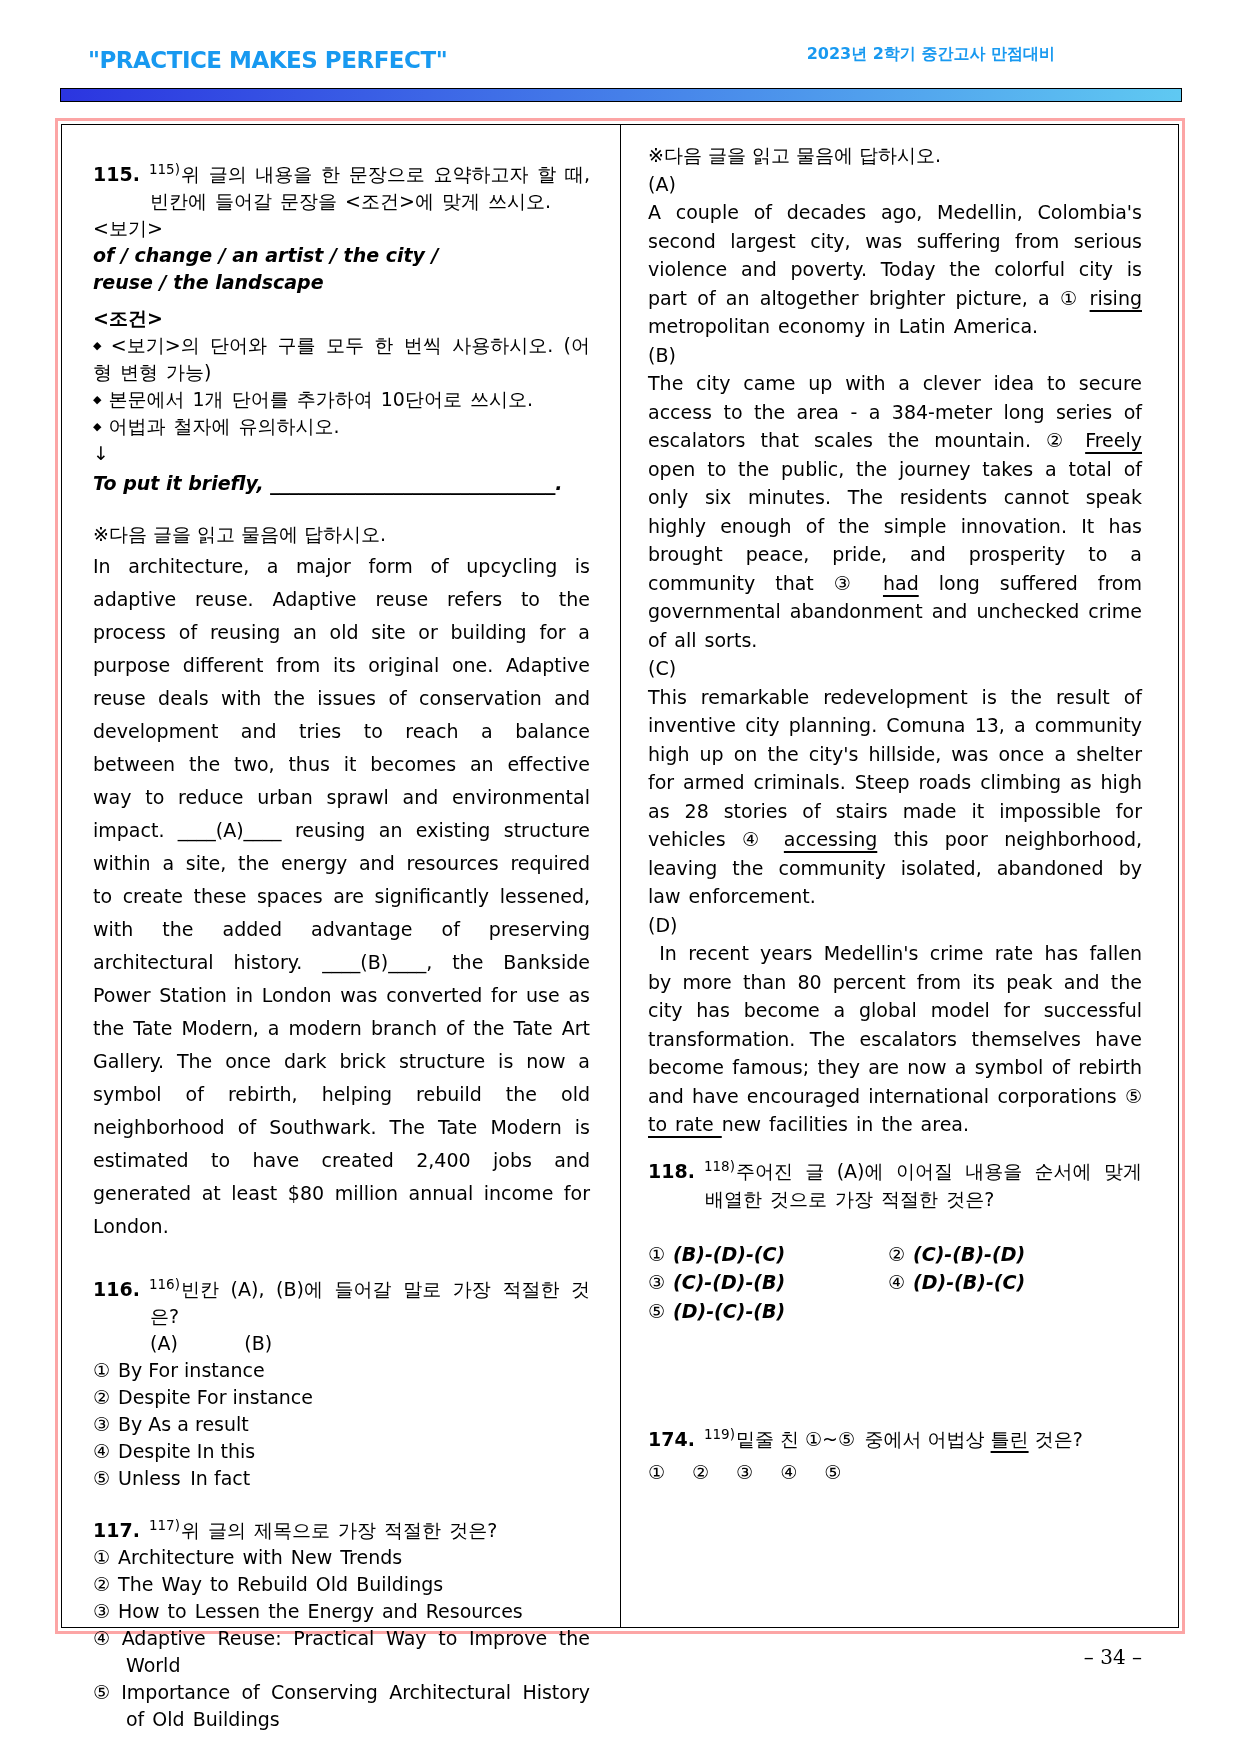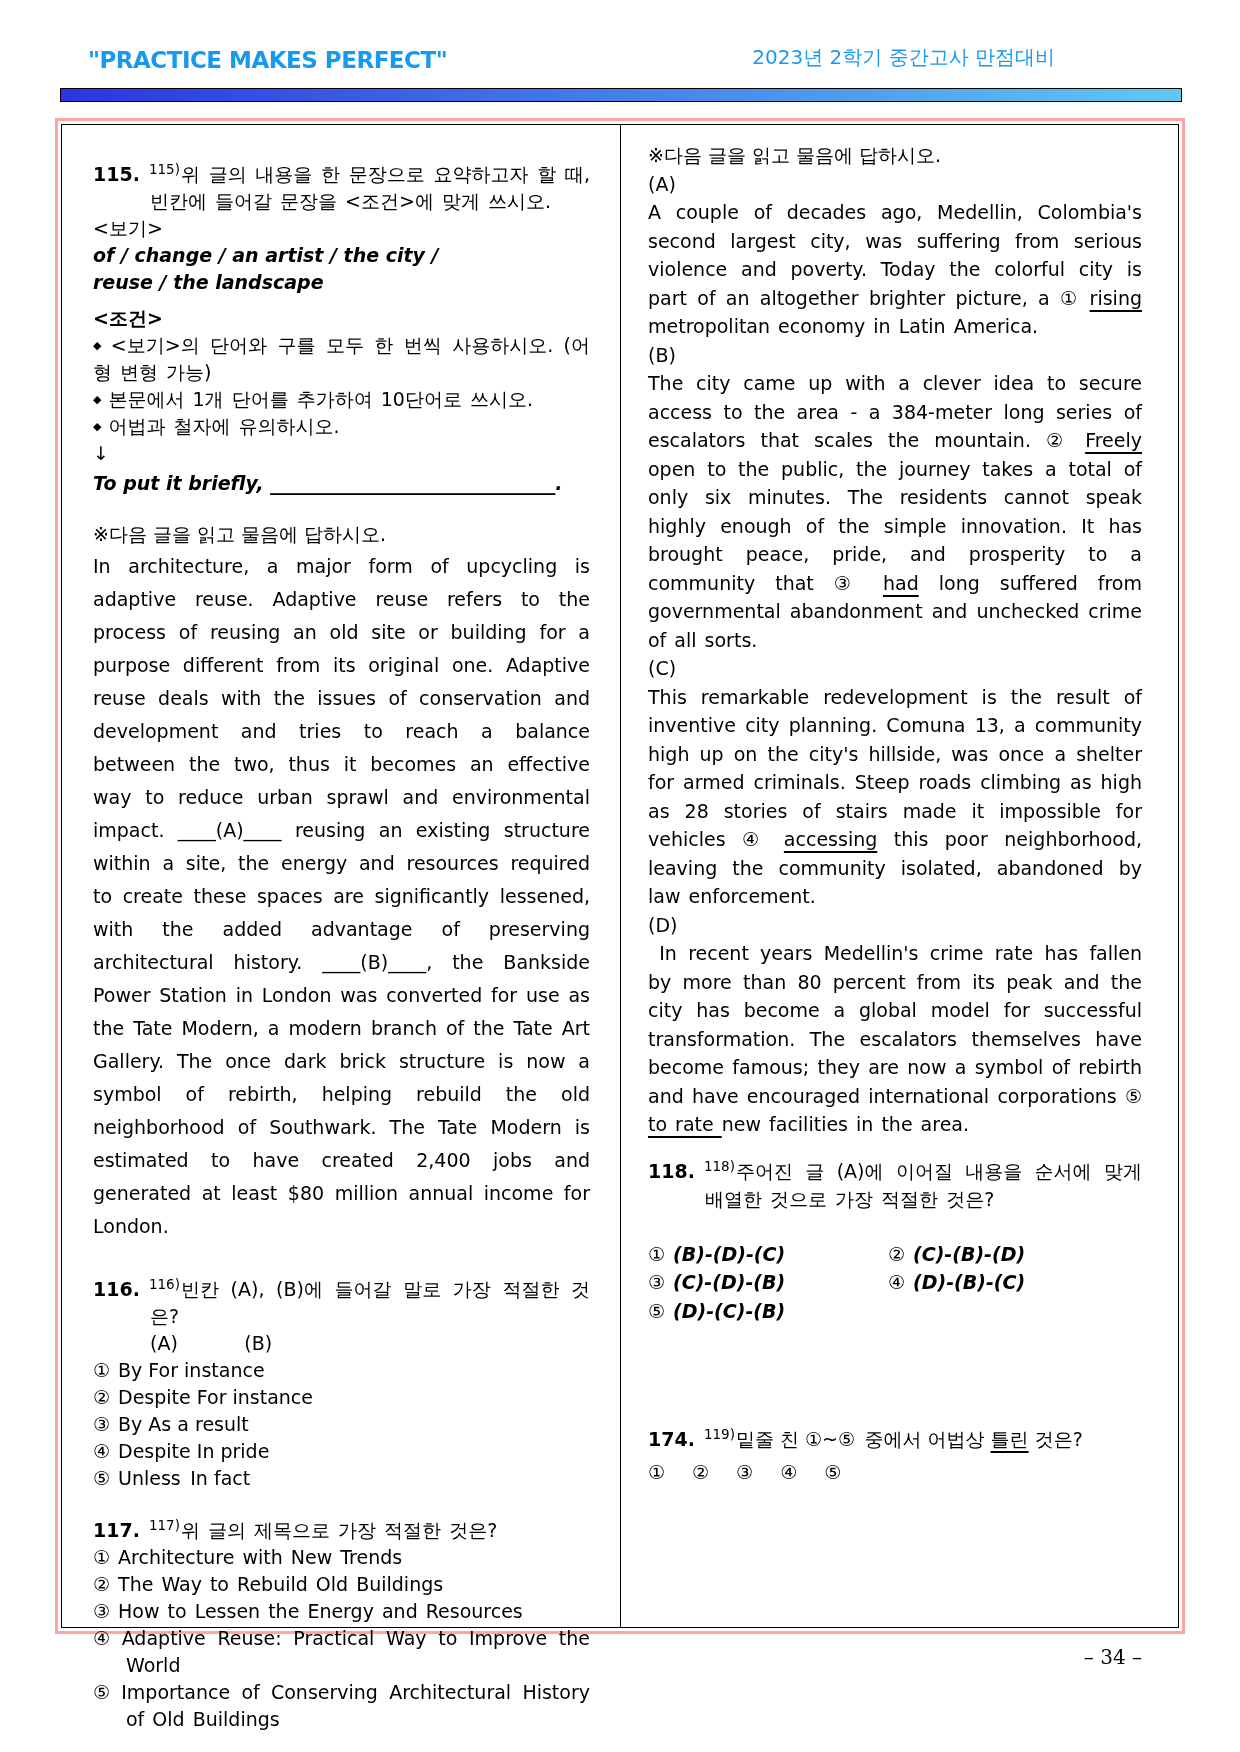--- a/index.html
+++ b/index.html
@@ -2,21 +2,21 @@
 <html><head>
 <meta charset="utf-8">
 <style>
   * { margin:0; padding:0; box-sizing:border-box; }
   body { background:#fff; }
   .page { position:relative; width:1240px; height:1752px; background:#ffffff;
           font-family:"DejaVu Sans","Liberation Sans",sans-serif; color:#000; }
 
   
   .header-left  { position:absolute; left:88px;  top:47px; font-size:23px; font-weight:700; letter-spacing:-0.5px; }
-  .header-right { position:absolute; right:185px; top:44px; font-size:20px; font-weight:400; }
+  .header-right { position:absolute; right:185px; top:44px; font-size:16px; font-weight:700; }
   .header-bar   { position:absolute; left:60px; right:58px; top:88px; height:14px;
                   border:1px solid #000; background:linear-gradient(to right,#2B35E0,#5FC9F2); }
 
   
   .box-outer { position:absolute; left:55px; top:118px; width:1130px; height:1516px;
                border:3px solid #fca5a5; padding:3px; }
   .box-inner { width:100%; height:100%; border:1px solid #000; }
   .columns   { display:flex; height:100%; }
   .col       { width:50%; font-size:19px; line-height:27px; }
   .col-left  { padding:36px 30px 0 31px; }
@@ -94,21 +94,21 @@
           <div class="passage just">In architecture, a major form of upcycling is adaptive reuse. Adaptive reuse refers to the process of reusing an old site or building for a purpose different from its original one. Adaptive reuse deals with the issues of conservation and development and tries to reach a balance between the two, thus it becomes an effective way to reduce urban sprawl and environmental impact. ____(A)____ reusing an existing structure within a site, the energy and resources required to create these spaces are significantly lessened, with the added advantage of preserving architectural history. ____(B)____, the Bankside Power Station in London was converted for use as the Tate Modern, a modern branch of the Tate Art Gallery. The once dark brick structure is now a symbol of rebirth, helping rebuild the old neighborhood of Southwark. The Tate Modern is estimated to have created 2,400 jobs and generated at least $80 million annual income for London.</div>
 
           <div class="q116">
             <div class="question just">
               <span class="qnum">116.</span><span class="qsup">116)</span><span>빈칸 (A), (B)에 들어갈 말로 가장 적절한 것은?</span>
             </div>
             <div class="ab-head">(A)    (B)</div>
             <div class="option"><span class="onum">①</span><span>By For instance</span></div>
             <div class="option"><span class="onum">②</span><span>Despite For instance</span></div>
             <div class="option"><span class="onum">③</span><span>By As a result</span></div>
-            <div class="option"><span class="onum">④</span><span>Despite In pride</span></div>
+            <div class="option"><span class="onum">④</span><span>Despite In this</span></div>
             <div class="option"><span class="onum">⑤</span><span>Unless In fact</span></div>
           </div>
 
           <div class="q117">
             <div class="question just">
               <span class="qnum">117.</span><span class="qsup">117)</span><span>위 글의 제목으로 가장 적절한 것은?</span>
             </div>
             <div class="option just"><span class="onum">①</span><span>Architecture with New Trends</span></div>
             <div class="option just"><span class="onum">②</span><span>The Way to Rebuild Old Buildings</span></div>
             <div class="option just"><span class="onum">③</span><span>How to Lessen the Energy and Resources</span></div>

